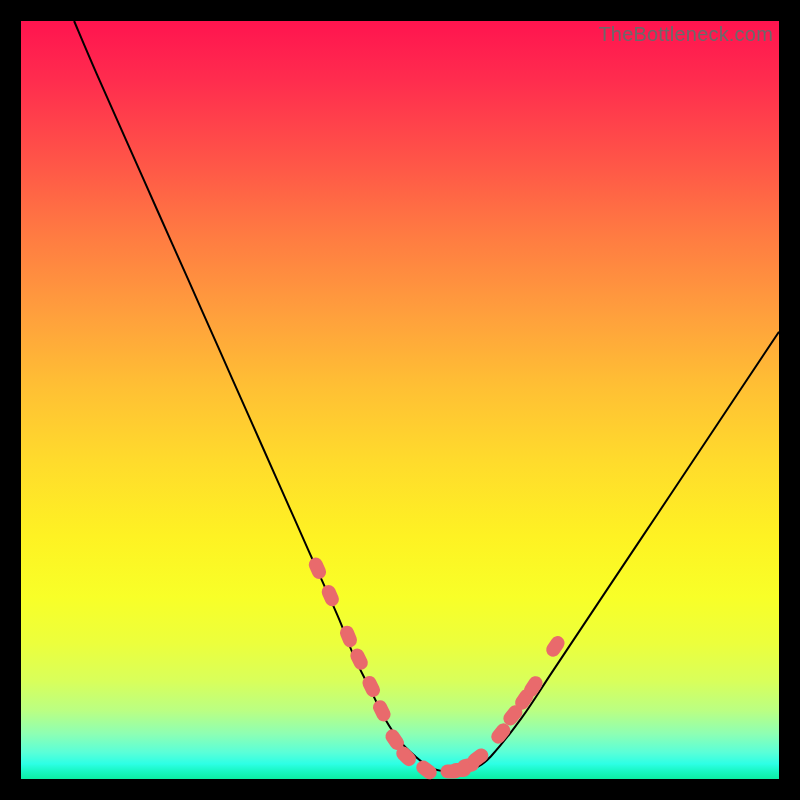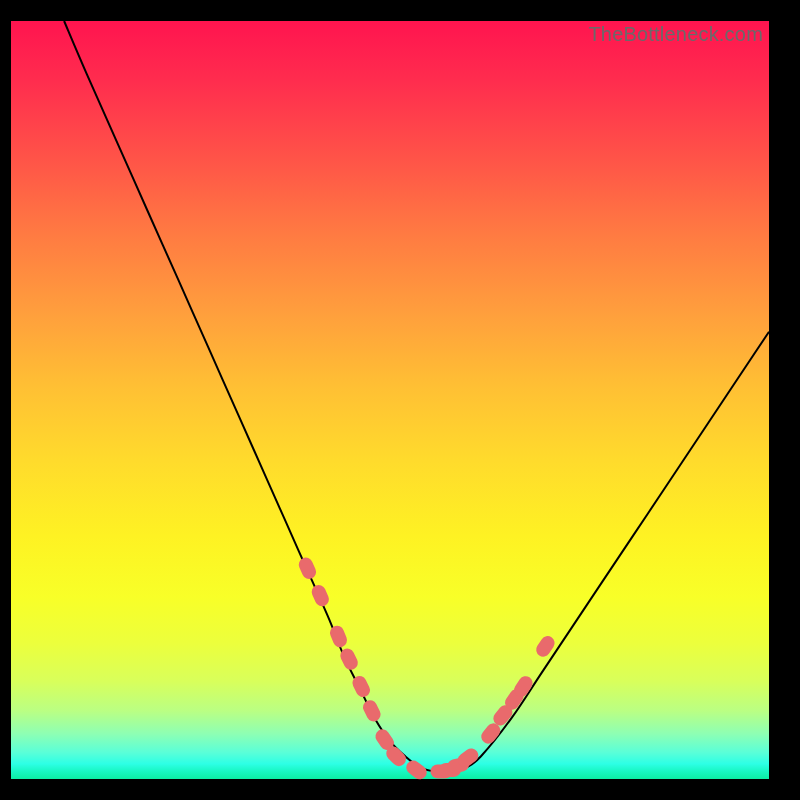--- a/index.html
+++ b/index.html
@@ -6,21 +6,21 @@
     margin: 0;
     padding: 0;
     width: 800px;
     height: 800px;
     background: #000;
     font-family: Arial, Helvetica, sans-serif;
     overflow: hidden;
   }
   .frame {
     position: absolute;
-    left: 11px;
+    left: 21px;
     top: 21px;
     width: 758px;
     height: 758px;
     box-sizing: border-box;
   }
   .plot-bg {
     position: absolute;
     left: 0; top: 0; right: 0; bottom: 0;
     background: linear-gradient(to bottom,
       #ff144f 0%,

